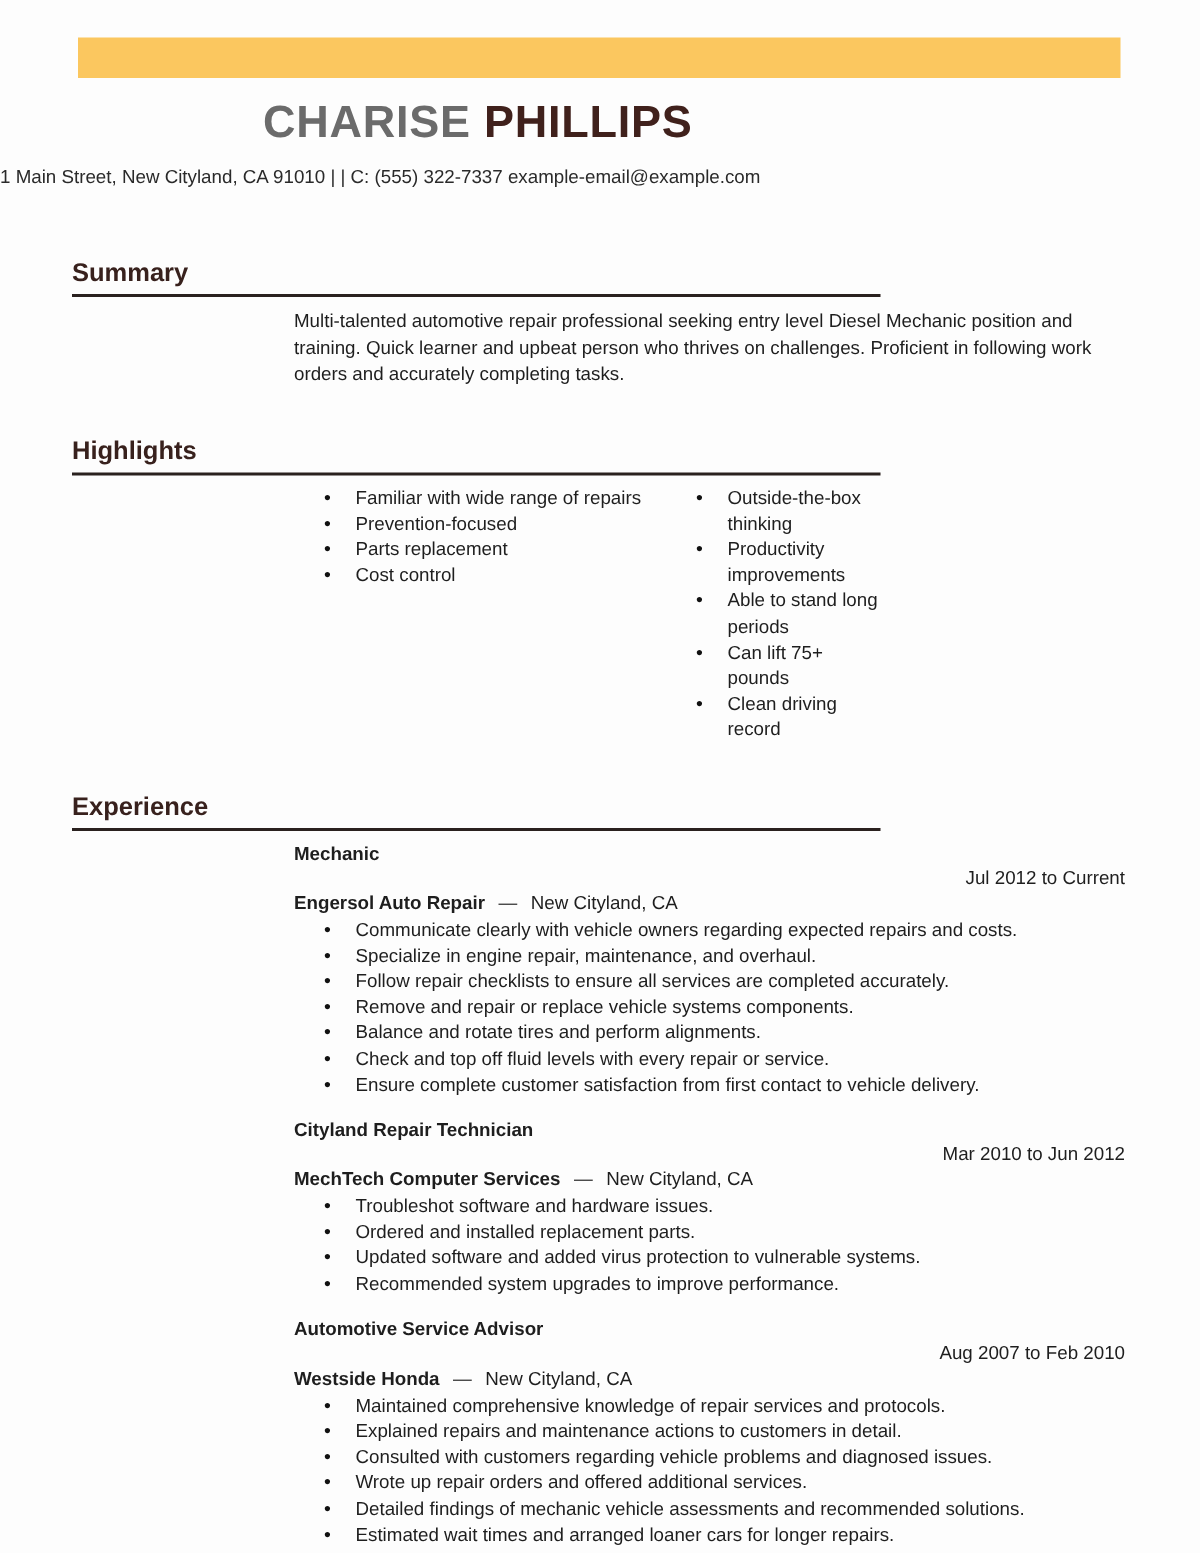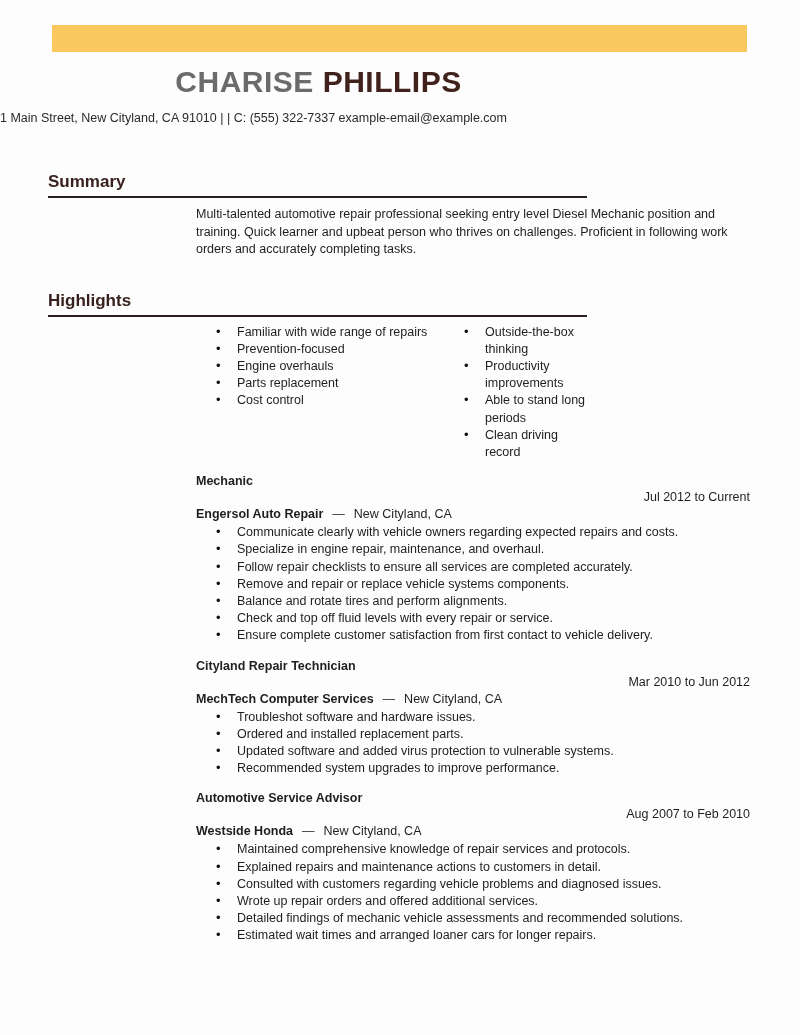--- a/index.html
+++ b/index.html
@@ -93,34 +93,35 @@
       <h2 class="section-title">Summary</h2>
       <p class="summary-text indent">Multi-talented automotive repair professional seeking entry level Diesel Mechanic position and training. Quick learner and upbeat person who thrives on challenges. Proficient in following work orders and accurately completing tasks.</p>
     </div>
 
     <div class="section">
       <h2 class="section-title">Highlights</h2>
       <div class="hl-cols">
         <ul class="blist hl-col1">
           <li>Familiar with wide range of repairs</li>
           <li>Prevention-focused</li>
-          <li>Engine overhauls</li>
           <li>Parts replacement</li>
           <li>Cost control</li>
         </ul>
         <ul class="blist hl-col2">
           <li>Outside-the-box thinking</li>
           <li>Productivity improvements</li>
           <li>Able to stand long periods</li>
+          <li>Can lift 75+ pounds</li>
           <li>Clean driving record</li>
         </ul>
       </div>
     </div>
 
     <div class="section">
+      <h2 class="section-title">Experience</h2>
 
       <div class="job indent">
         <div class="job-title">Mechanic</div>
         <div class="job-dates">Jul 2012 to Current</div>
         <div class="company-line">
           <span class="company">Engersol Auto Repair</span><span class="sep">—</span><span>New Cityland, CA</span>
         </div>
         <ul class="blist">
           <li>Communicate clearly with vehicle owners regarding expected repairs and costs.</li>
           <li>Specialize in engine repair, maintenance, and overhaul.</li>

